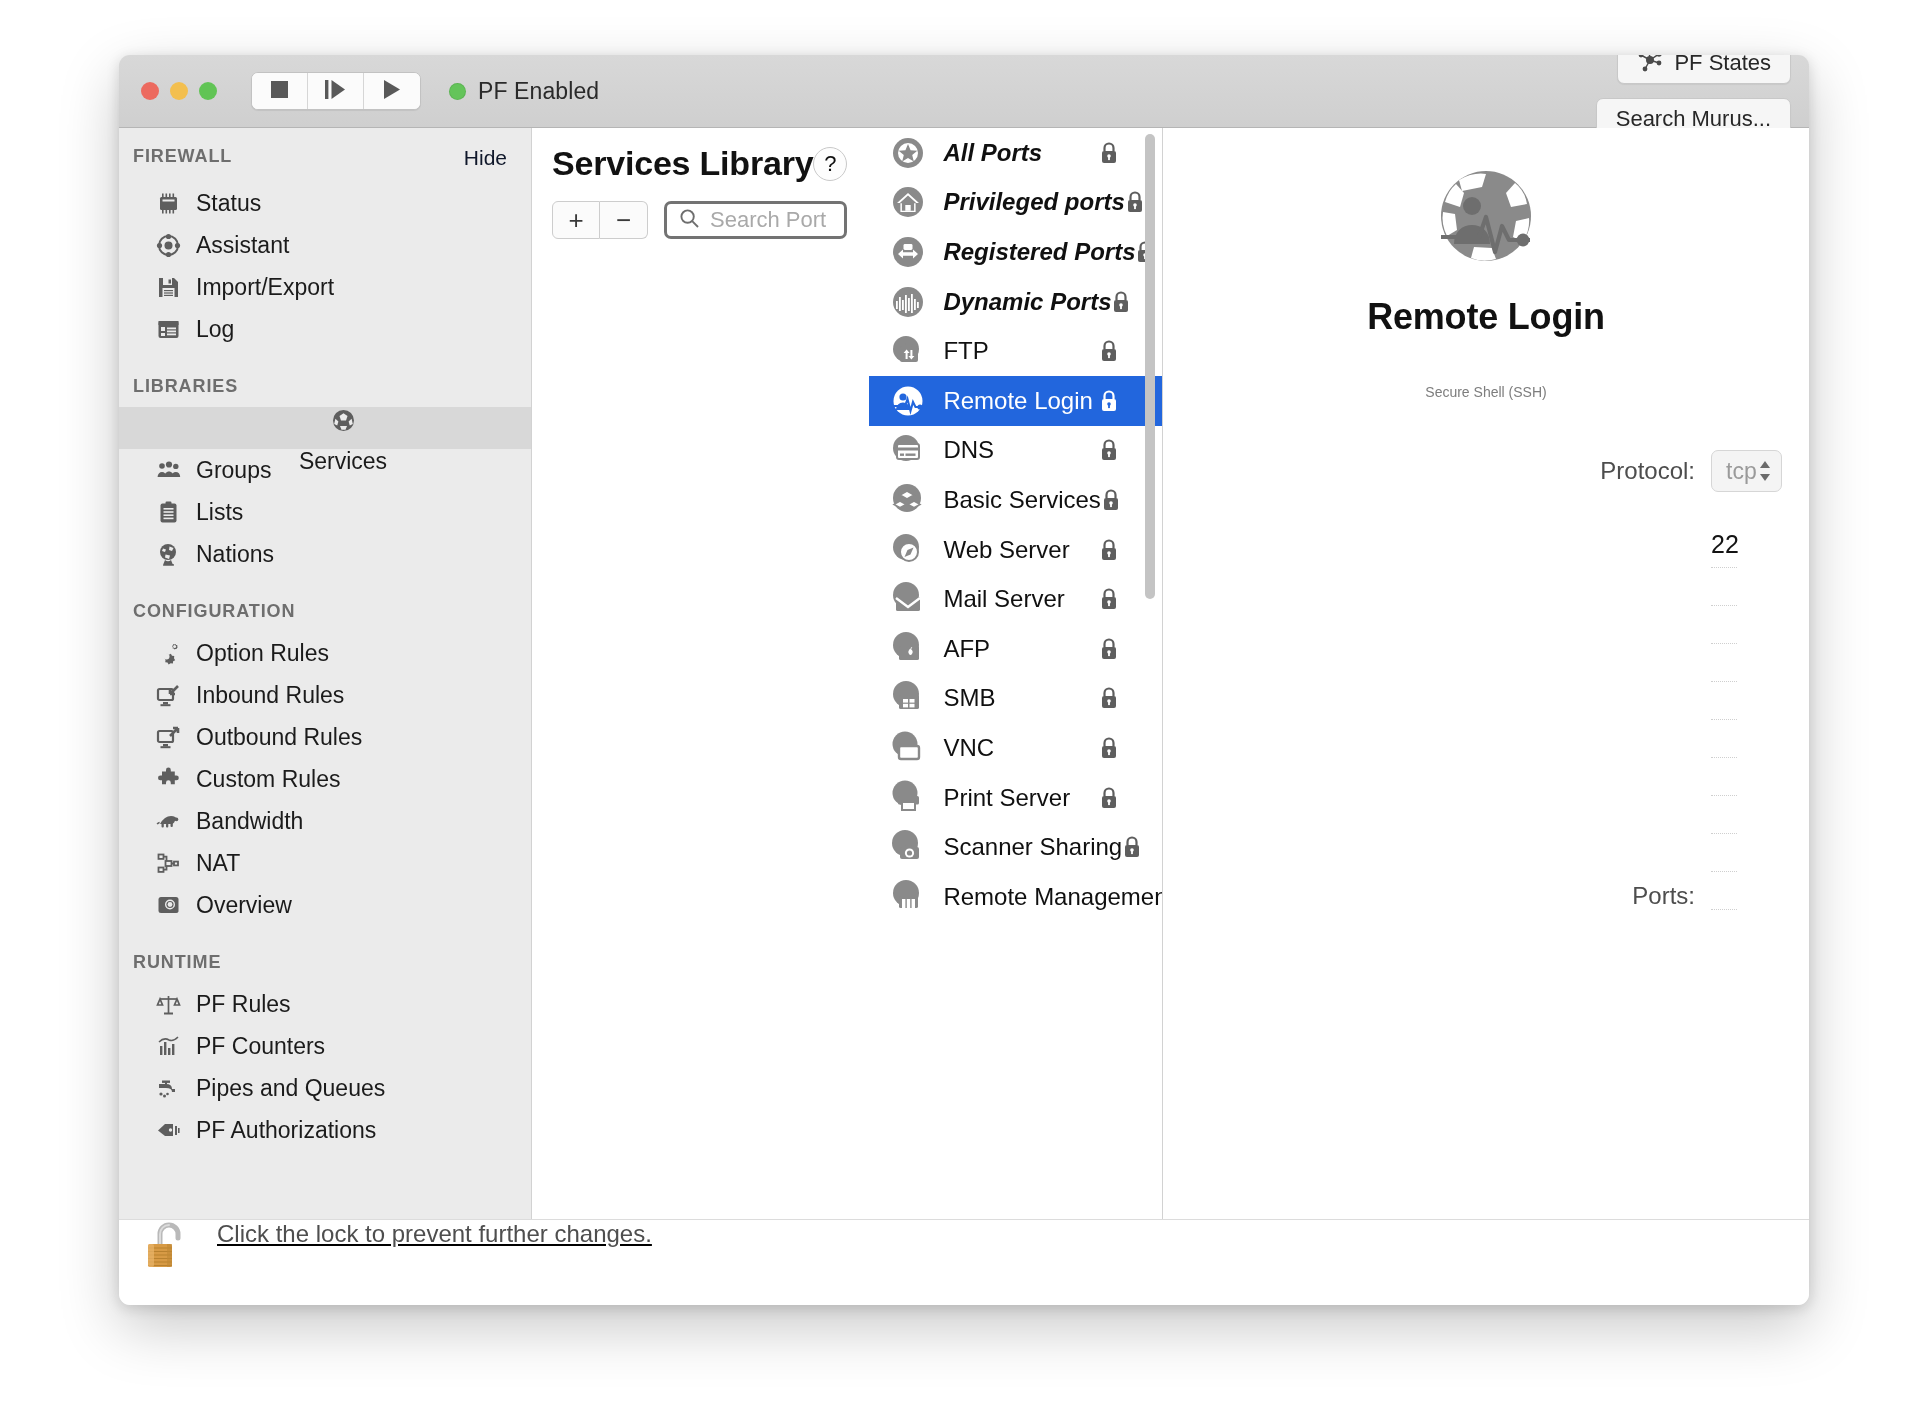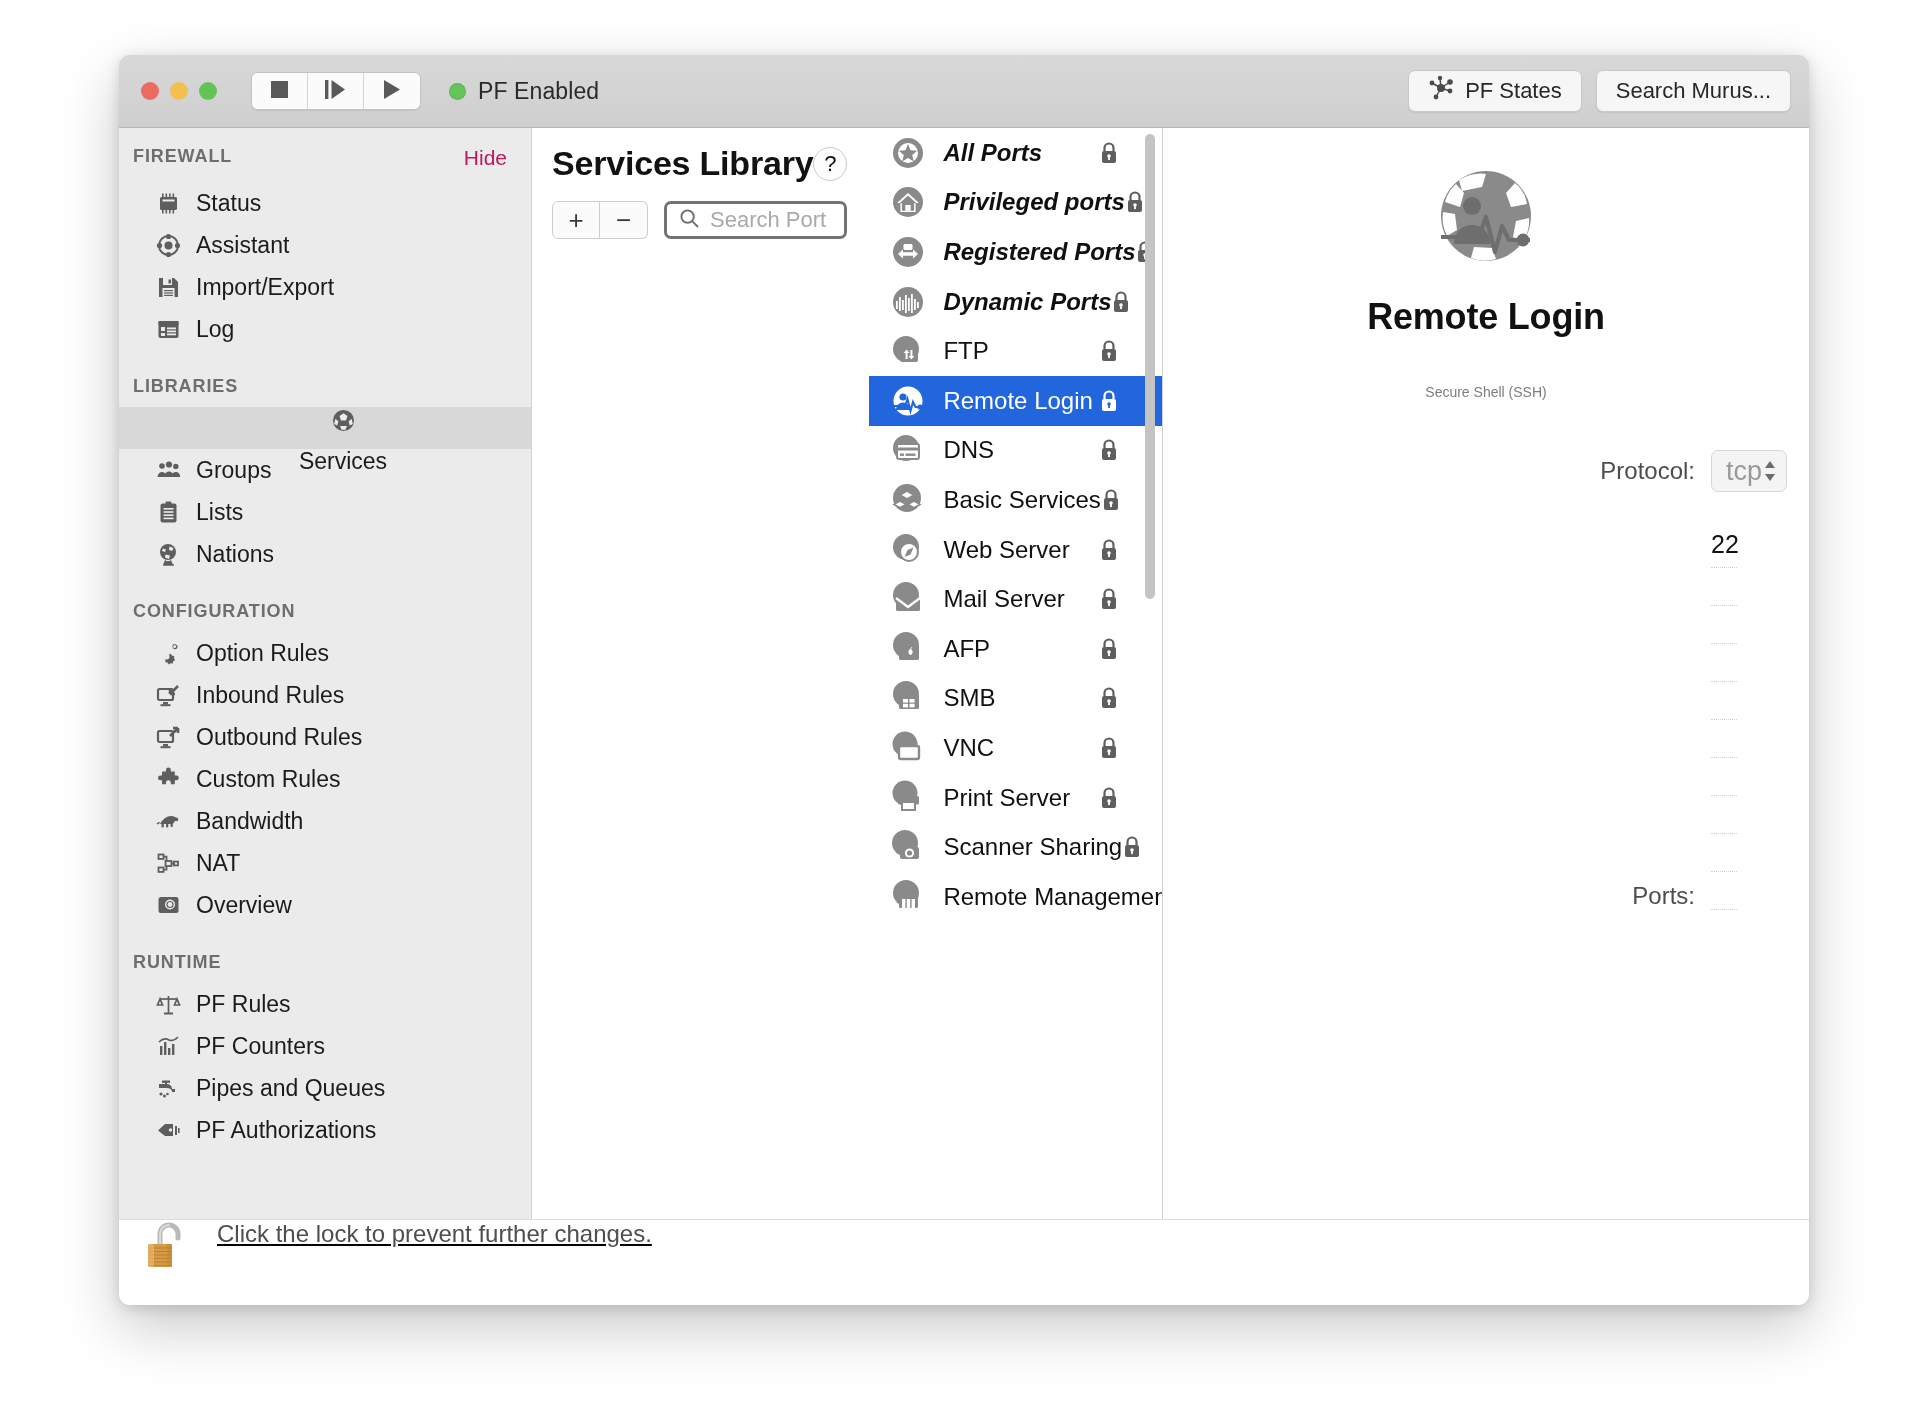--- a/index.html
+++ b/index.html
@@ -68,21 +68,21 @@
   }
   .pf-dot {
     width: 17px; height: 17px; border-radius: 50%;
     background: #64c45a;
     box-shadow: inset 0 0 0 1px rgba(0,0,0,0.08);
   }
   .pf-label { font-size: 23px; color: #2a2a2a; letter-spacing: 0.1px; }
 
   .tb-right {
     margin-left: auto;
-    display: flex; align-items: flex-end; gap: 14px;
+    display: flex; align-items: flex-end; gap: 14px; flex-direction: column;
   }
   .tb-btn {
     height: 42px;
     display: flex; align-items: center; gap: 11px;
     padding: 0 19px;
     background: #f6f6f6;
     border: 1px solid #c8c8c8;
     border-radius: 7px;
     font-size: 22px;
     color: #272727;
@@ -108,21 +108,21 @@
     padding: 0 24px 0 14px;
     margin-bottom: 12px;
   }
   .side-head-title {
     font-size: 18px; font-weight: 700;
     letter-spacing: 0.9px;
     color: #6e6e6e;
   }
   .side-head-action {
     margin-left: auto;
-    font-size: 21px; color: #be185d;
+    font-size: 21px; color: #0f172a;
     cursor: default;
   }
   .side-group-title {
     font-size: 18px; font-weight: 700;
     letter-spacing: 0.9px;
     color: #6e6e6e;
     padding: 0 0 0 14px;
     margin: 26px 0 10px 0;
   }
   .side-item {
@@ -283,21 +283,21 @@
   }
   .proto-select {
     width: 148px; height: 42px;
     border: 1px solid #d6d6d6;
     border-radius: 7px;
     background: #f4f4f4;
     display: flex; align-items: center;
     padding: 0 8px 0 14px;
     cursor: default;
   }
-  .proto-value { font-size: 27px; color: #9a9a9a; }
+  .proto-value { font-size: 23px; color: #9a9a9a; }
   .stepper {
     margin-left: auto;
     display: flex; flex-direction: column;
     gap: 3px; color: #6b6b6b;
   }
   .ports-row {
     display: flex; align-items: flex-end;
     margin-top: 38px;
     padding-right: 72px;
   }

